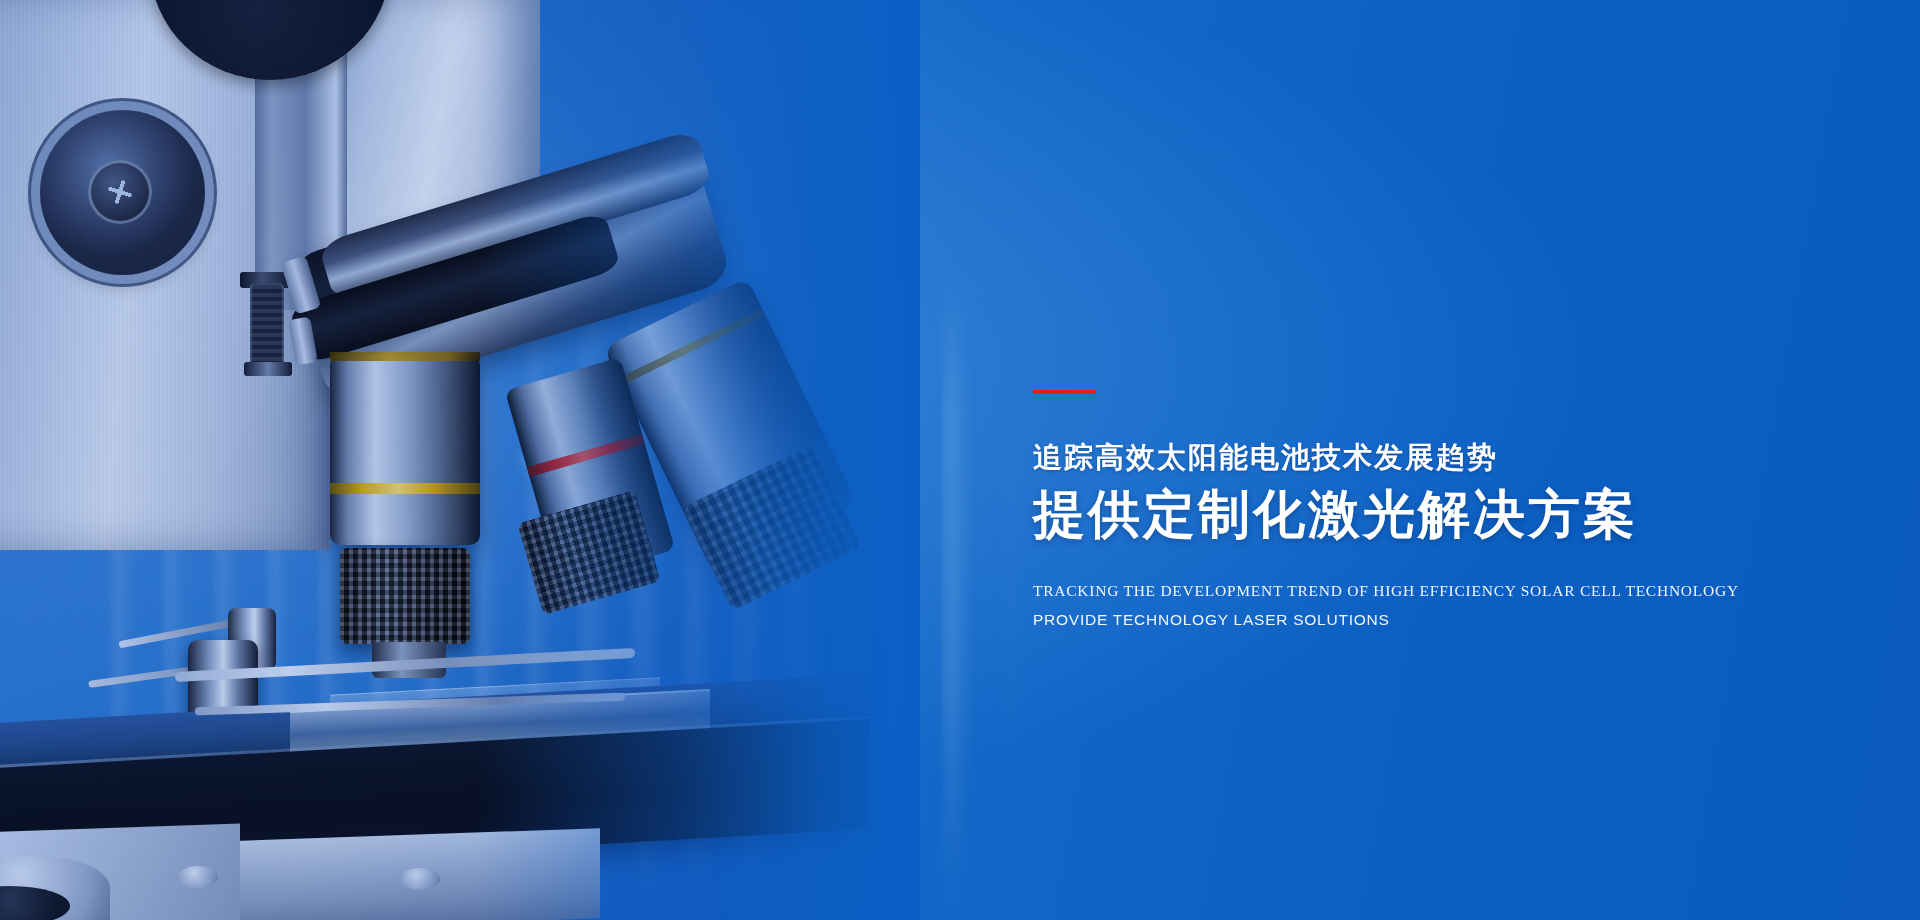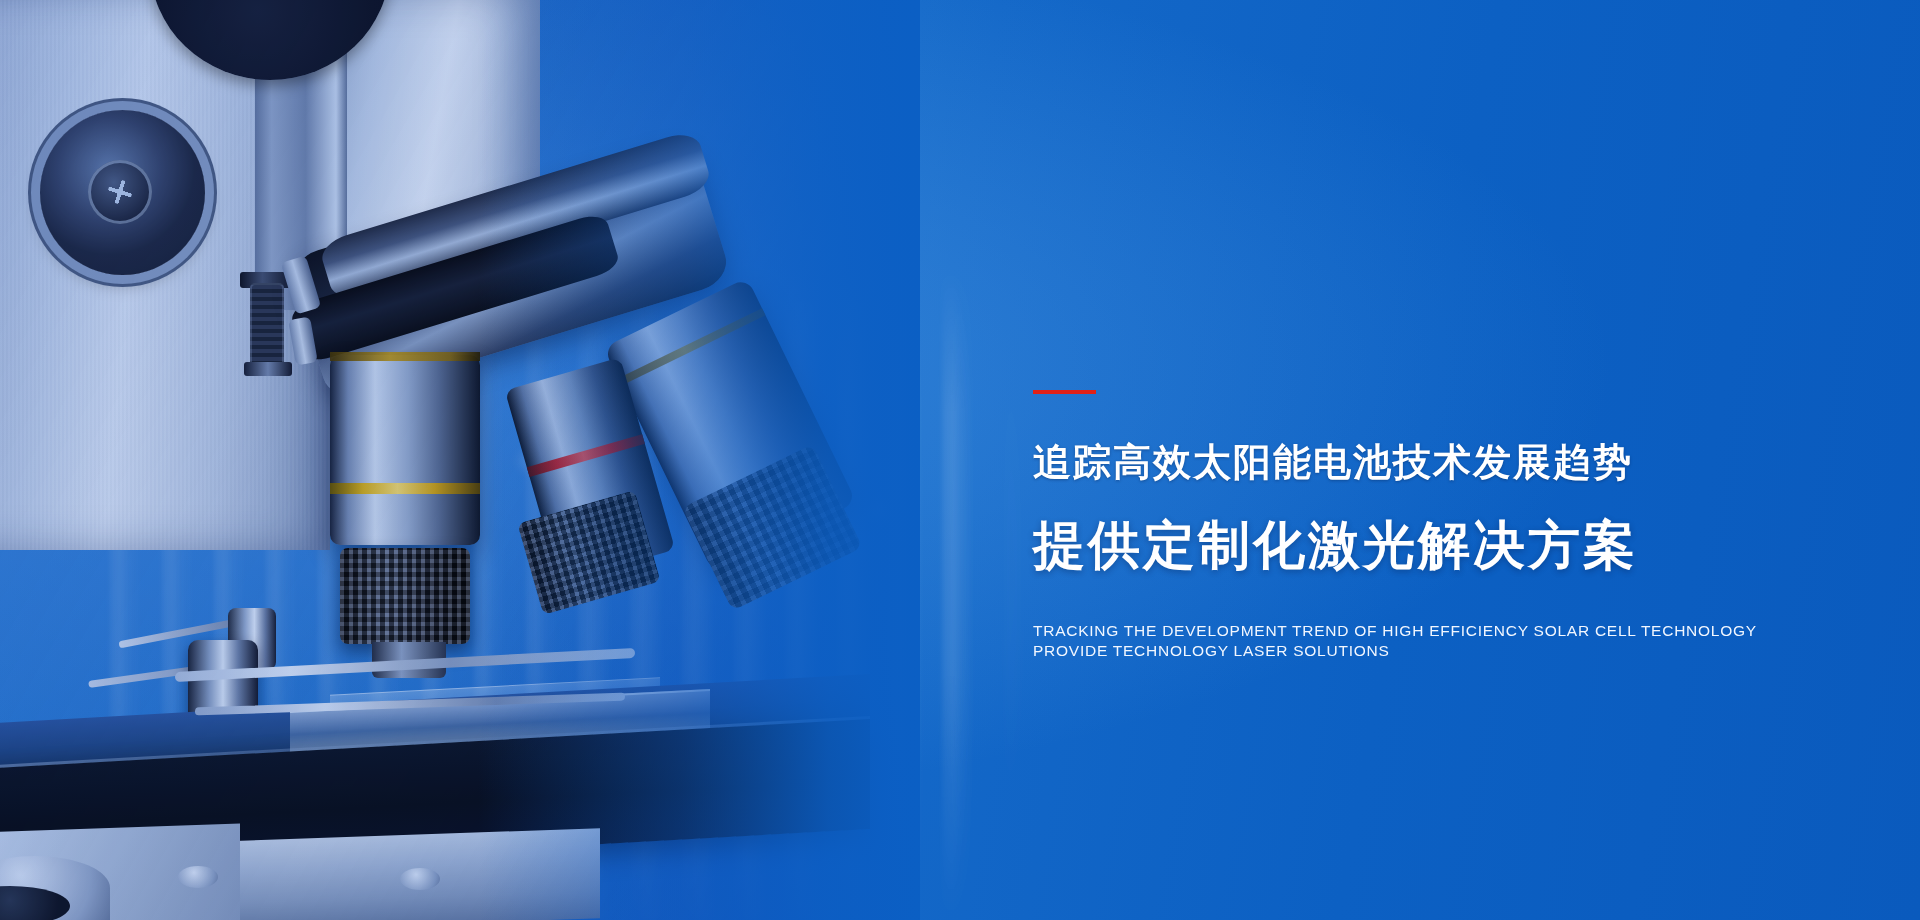--- a/index.html
+++ b/index.html
@@ -356,45 +356,45 @@
     position:absolute; left:1033px; top:390px;
     width:820px;
   }
   .accent-rule{
     width:63px; height:4px;
     background:#e02118;
     margin-bottom:46px;
   }
   .subtitle{
     color:#ffffff;
-    font-size:38px;
+    font-size:29px;
     font-weight:bold;
     letter-spacing:2px;
     line-height:1.2;
-    margin-bottom:30px;
+    margin-bottom:10px;
     text-shadow:0 1px 3px rgba(0,20,60,.35);
   }
   .title{
     color:#ffffff;
     font-size:52px;
     font-weight:bold;
     letter-spacing:3px;
     line-height:1.15;
-    margin-bottom:48px;
+    margin-bottom:38px;
     text-shadow:0 2px 6px rgba(0,20,60,.32);
   }
   .eng{
     color:#f2f7ff;
     font-size:15.5px;
     font-weight:normal;
     letter-spacing:0.75px;
     line-height:1;
     white-space:nowrap;
   }
-  .eng.line1{ margin-bottom:4px; }
+  .eng.line1{ margin-bottom:14px;font-family:Liberation Serif, serif; }
 </style>
 </head>
 <body>
 
 <div class="banner">
 
   <div class="bg-base"></div>
   <div class="streaks"></div>
   <div class="streaks2"></div>
   <div class="glow-dots"></div>

